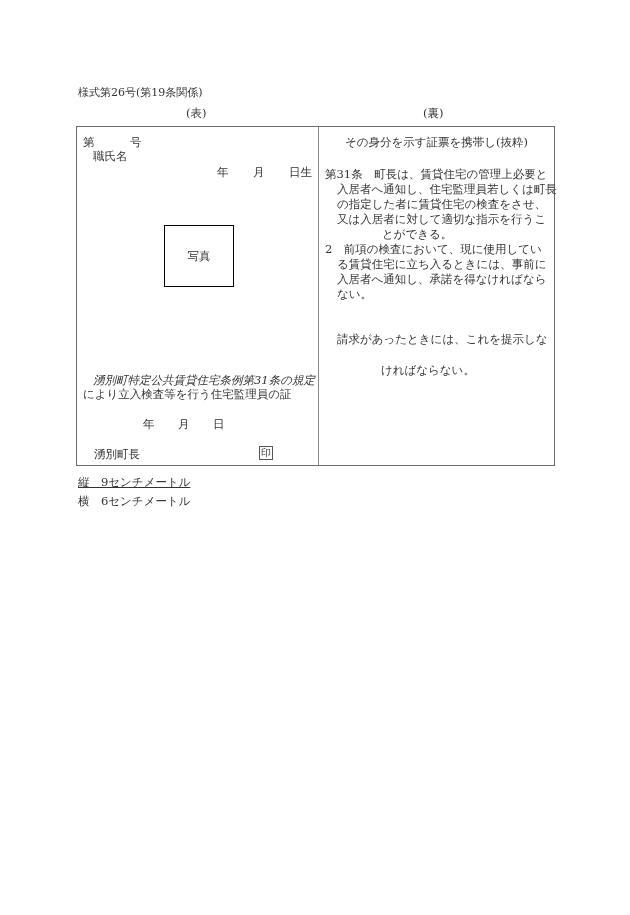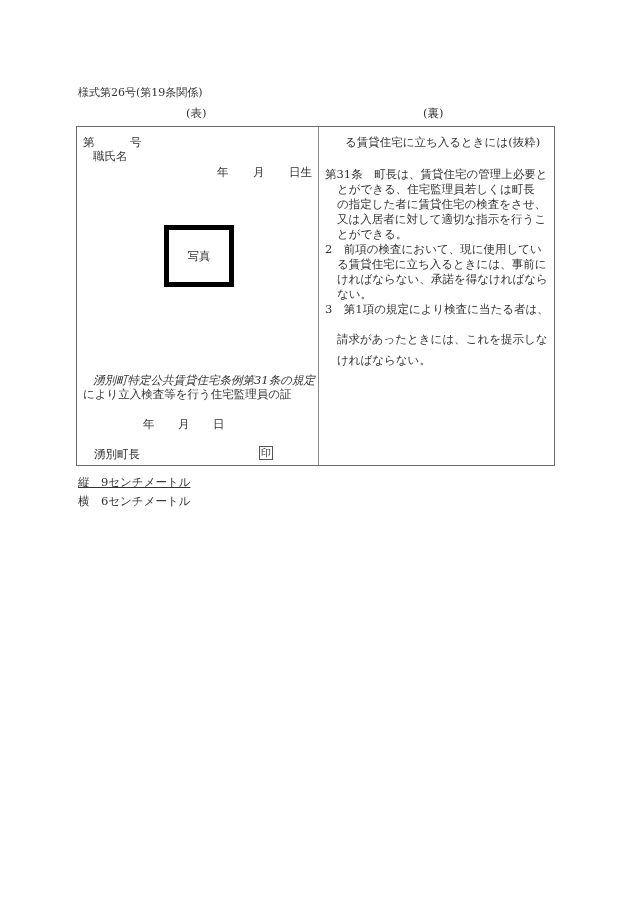--- a/index.html
+++ b/index.html
@@ -47,21 +47,21 @@
     #birth-nen { left: 140px; top: 40px; }
     #birth-tsuki { left: 176px; top: 40px; }
     #birth-hi { left: 212px; top: 40px; }
 
     #photo-box {
       position: absolute;
       left: 87px;
       top: 98px;
       width: 70px;
       height: 62px;
-      border: 5px solid #000000;
+      border: 1px solid #000000;
       box-sizing: border-box;
       display: flex;
       align-items: center;
       justify-content: center;
       font-size: 11.5px;
     }
 
     #cert-line1 { left: 16px; top: 248px; font-style: italic; }
     #cert-line2 { left: 6px; top: 262px; }
     #issue-nen { left: 66px; top: 292px; }
@@ -124,30 +124,29 @@
 
     <div class="abs" id="issue-nen">年</div>
     <div class="abs" id="issue-tsuki">月</div>
     <div class="abs" id="issue-hi">日</div>
 
     <div class="abs" id="mayor">湧別町長</div>
     <div id="seal">印</div>
   </div>
 
   <div id="back-side">
-    <div class="abs" id="excerpt-title">る賃貸住宅に立ち入るときには(抜粋)</div>
+    <div class="abs" id="excerpt-title">その身分を示す証票を携帯し(抜粋)</div>
     <div class="art-line l0" style="top:42px;">第31条　町長は、賃貸住宅の管理上必要と</div>
-    <div class="art-line l1" style="top:57px;">とができる、住宅監理員若しくは町長</div>
+    <div class="art-line l1" style="top:57px;">入居者へ通知し、住宅監理員若しくは町長</div>
     <div class="art-line l1" style="top:72px;">の指定した者に賃貸住宅の検査をさせ、</div>
     <div class="art-line l1" style="top:87px;">又は入居者に対して適切な指示を行うこ</div>
-    <div class="art-line l1" style="top:102px;">とができる。</div>
+    <div class="art-line l1" style="top:102px;margin-left:45px;">とができる。</div>
     <div class="art-line l0" style="top:117px;">2　前項の検査において、現に使用してい</div>
     <div class="art-line l1" style="top:132px;">る賃貸住宅に立ち入るときには、事前に</div>
-    <div class="art-line l1" style="top:147px;">ければならない、承諾を得なければなら</div>
+    <div class="art-line l1" style="top:147px;">入居者へ通知し、承諾を得なければなら</div>
     <div class="art-line l1" style="top:162px;">ない。</div>
-    <div class="art-line l0" style="top:177px;">3　第1項の規定により検査に当たる者は、</div>
     <div class="art-line l1" style="top:207px;">請求があったときには、これを提示しな</div>
-    <div class="art-line l1" style="top:228px;">ければならない。</div>
+    <div class="art-line l1" style="top:238px;margin-left:44px;">ければならない。</div>
   </div>
 </div>
 
 <div class="abs" id="dim-v">縦　9センチメートル</div>
 <div class="abs" id="dim-h">横　6センチメートル</div>
 
 </body></html>

